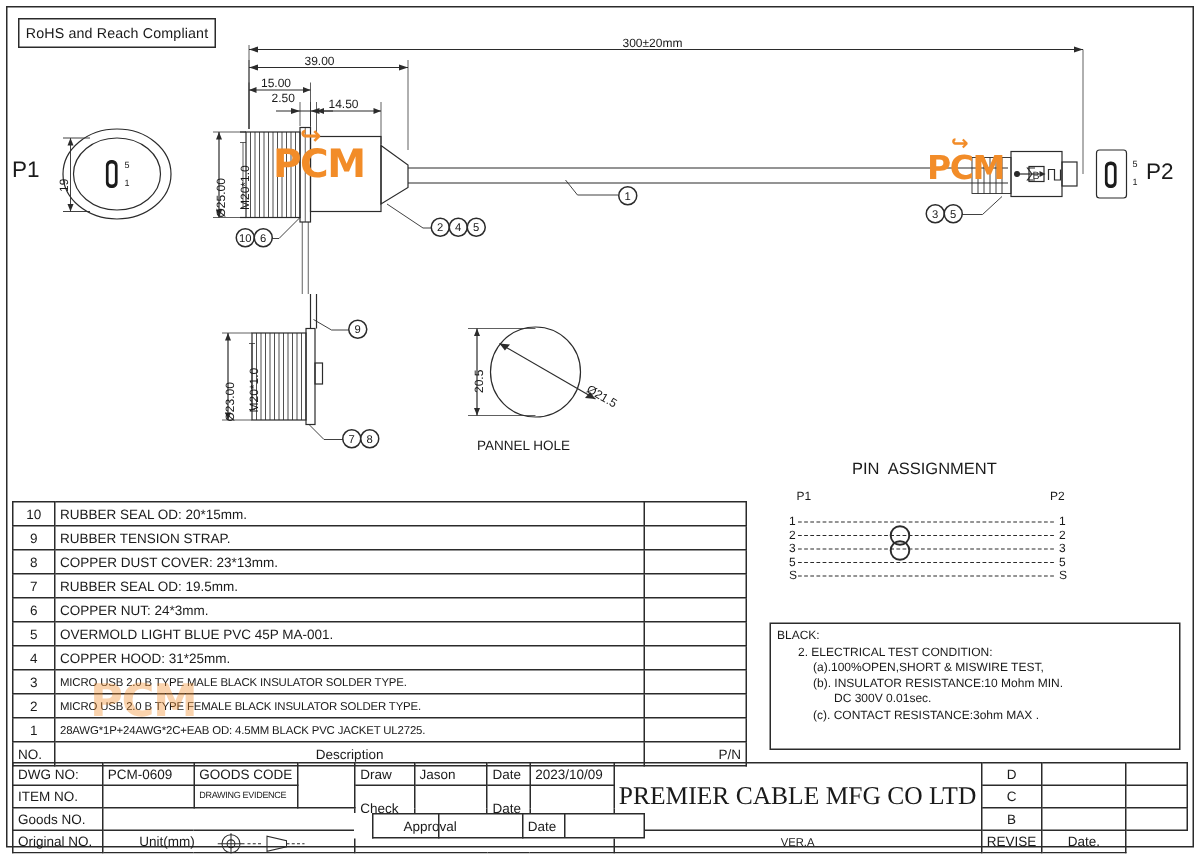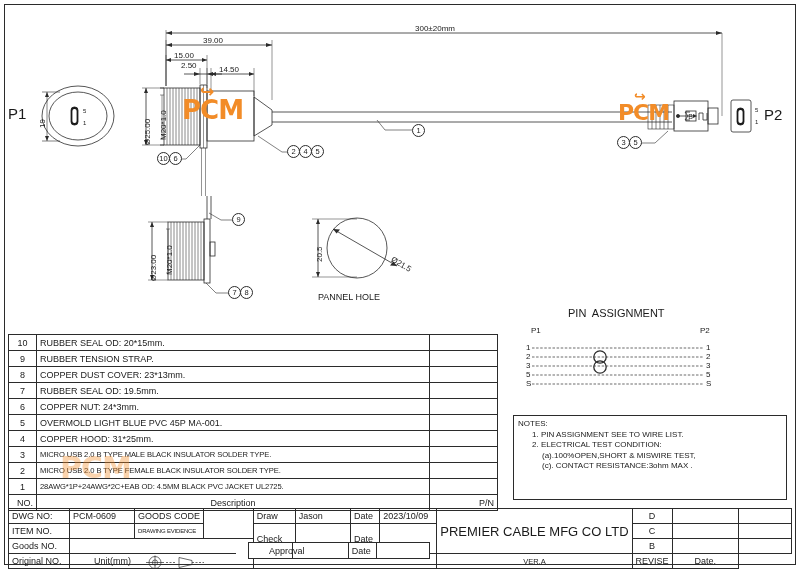--- a/index.html
+++ b/index.html
@@ -70,21 +70,21 @@
     padding: 0 3px;
     height: 16px;
     vertical-align: middle;
     white-space: nowrap;
     background: transparent;
   }
   #parts-table { left: 8px; top: 334px; width: 490px; }
   #parts-table td.no  { width: 28px; text-align: center; }
   #parts-table td.desc{ width: 394px; text-align: left; }
   #parts-table td.pn  { width: 68px; }
-  #parts-table tr.hdr td { text-align: right; }
+  #parts-table tr.hdr td { text-align: left; }
   #parts-table td.desc.small { font-size: 7.6px; letter-spacing: -.1px; }
 
   #title-block { left: 8px; top: 508px; width: 784px; }
   #title-block td { height: 15px; }
 
   
   #notes-box {
     left: 513px; top: 415px;
     width: 274px; height: 85px;
     border: 1px solid #2b2b2b;
@@ -120,20 +120,23 @@
   .plabel { font-size: 15px; }
   .pinnum { font-size: 6px; line-height: 1; }
 </style>
 </head>
 <body>
 
 <div id="sheet">
 
   <div class="abs" id="frame-outer"></div>
 
+  <div class="abs" id="rohs-box">
+    <span>RoHS and Reach Compliant</span>
+  </div>
 
   <svg class="abs svglayer" viewBox="0 0 800 569" xmlns="http://www.w3.org/2000/svg">
     <g stroke="#2b2b2b" fill="none" stroke-width="0.8">
 
       <ellipse cx="78" cy="116" rx="36" ry="30"></ellipse>
       <ellipse cx="78" cy="116" rx="29" ry="24"></ellipse>
 
       <rect x="71" y="107" width="7" height="18" rx="3.2" fill="#1a1a1a" stroke="#1a1a1a"></rect>
       <rect x="72.4" y="109" width="4.2" height="14" rx="2" fill="#ffffff" stroke="none"></rect>
 
@@ -376,24 +379,25 @@
   <div class="abs pin-end" style="left:526px; top:370px;">5</div>
   <div class="abs pin-end" style="left:526px; top:379px;">S</div>
 
   <div class="abs pin-end" style="left:706px; top:343px;">1</div>
   <div class="abs pin-end" style="left:706px; top:352px;">2</div>
   <div class="abs pin-end" style="left:706px; top:361px;">3</div>
   <div class="abs pin-end" style="left:706px; top:370px;">5</div>
   <div class="abs pin-end" style="left:706px; top:379px;">S</div>
 
   <div class="abs" id="notes-box">
-    <div>NOTES:</div>
-    <div class="ind1">1. PIN ASSIGNMENT SEE TO WIRE LIST.</div>
+    <div>BLACK:</div>
     <div class="ind1">2. ELECTRICAL TEST CONDITION:</div>
     <div class="ind2">(a).100%OPEN,SHORT &amp; MISWIRE TEST,</div>
+    <div class="ind2">(b). INSULATOR RESISTANCE:10 Mohm MIN.</div>
+    <div class="ind3">DC 300V 0.01sec.</div>
     <div class="ind2">(c). CONTACT RESISTANCE:3ohm MAX .</div>
   </div>
 
   <table class="abs grid" id="parts-table">
     <tbody>
       <tr>
         <td class="no">10</td>
         <td class="desc">RUBBER SEAL OD: 20*15mm.</td>
         <td class="pn"></td>
       </tr>
@@ -454,21 +458,21 @@
     <tbody>
       <tr>
         <td style="width:62px;">DWG NO:</td>
         <td style="width:68px; ">PCM-0609</td>
         <td style="width:64px;">GOODS CODE</td>
         <td rowspan="2" style="width:58px;"></td>
         <td style="width:44px;">Draw</td>
         <td style="width:60px; ">Jason</td>
         <td style="width:30px;">Date</td>
         <td style="width:58px;">2023/10/09</td>
-        <td rowspan="3" style="width:176px; text-align:center; font-size:13px;">PREMIER CABLE MFG CO LTD</td>
+        <td rowspan="3" style="width:176px; text-align:center; font-size:17px;font-family:Liberation Serif, serif;">PREMIER CABLE MFG CO LTD</td>
         <td style="width:28px; text-align:center;">D</td>
         <td style="width:74px;"></td>
         <td style="width:62px;"></td>
       </tr>
       <tr>
         <td>ITEM NO.</td>
         <td></td>
         <td style="font-size:6px; letter-spacing:-.2px;">DRAWING EVIDENCE</td>
         <td rowspan="2">Check</td>
         <td rowspan="2"></td>

